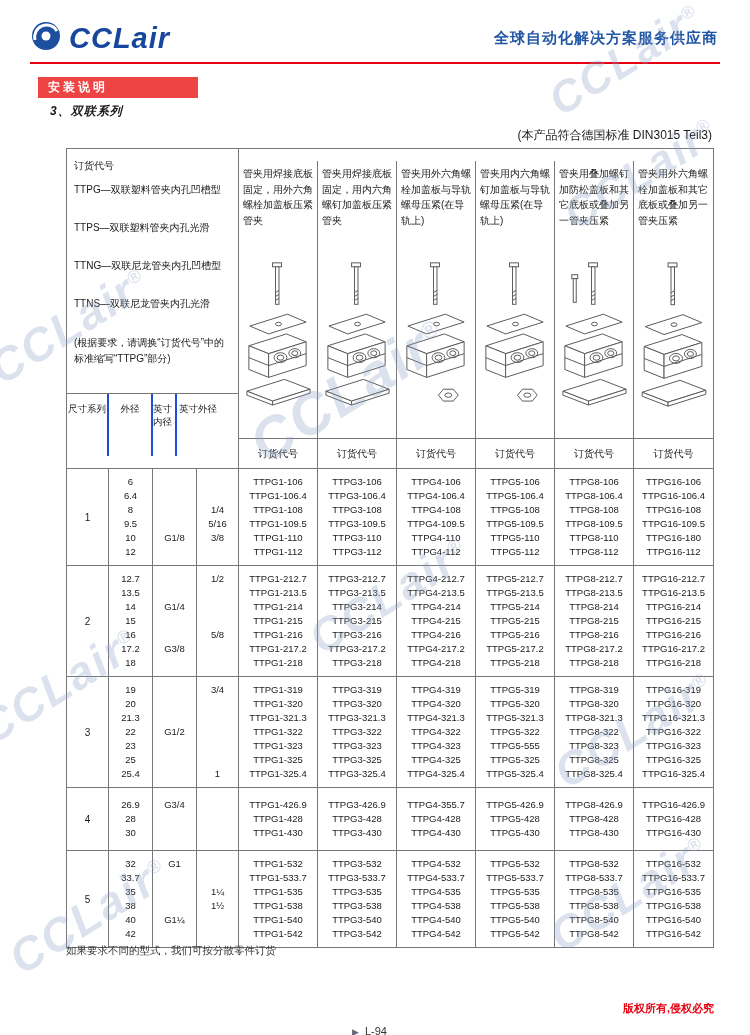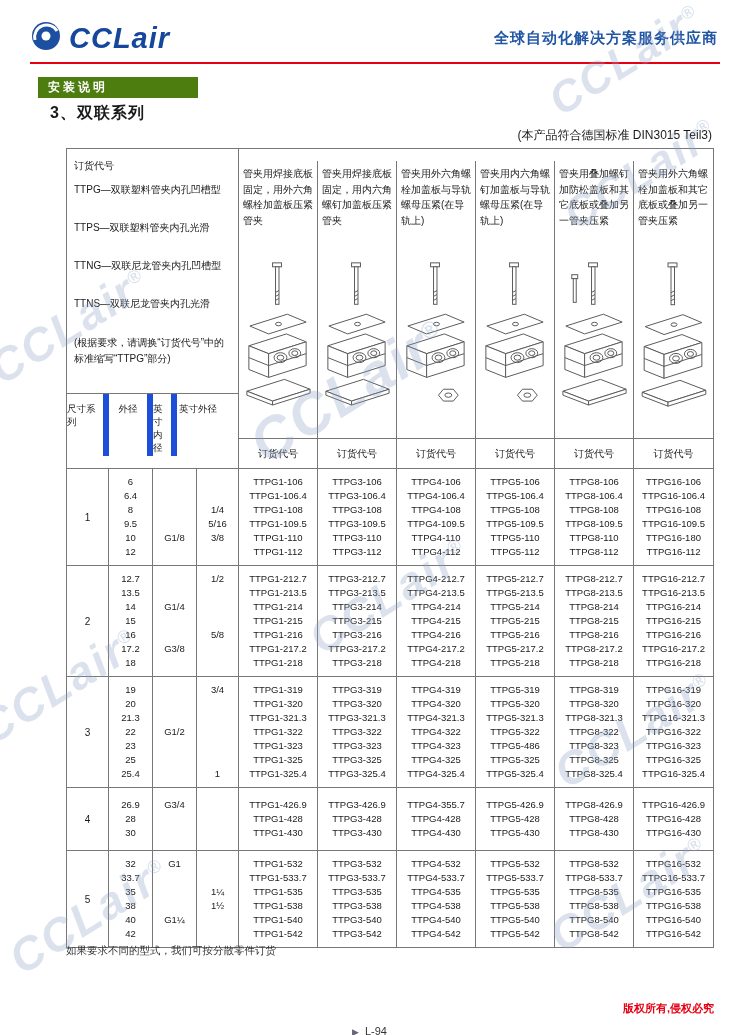--- a/index.html
+++ b/index.html
@@ -12,35 +12,35 @@
 
   
   .header { position:absolute; left:30px; top:16px; right:32px; height:44px;
             display:flex; justify-content:space-between; align-items:center; }
   .logo { display:flex; align-items:center; gap:7px; }
   .logo-text { font-size:29px; font-weight:bold; font-style:italic; color:#16479c; letter-spacing:1px; }
   .tagline { font-size:15px; font-weight:bold; color:#2156a5; letter-spacing:1px; }
   .red-rule { position:absolute; left:30px; right:30px; top:62px; height:2px; background:#e60012; }
 
   .banner { position:absolute; left:38px; top:77px; width:160px; height:21px;
-            background:#4d7c0f; color:#fff; font-size:12px; font-weight:bold;
+            background:#ef4444; color:#fff; font-size:12px; font-weight:bold;
             line-height:21px; padding-left:10px; letter-spacing:3px; }
-  .title { position:absolute; left:50px; top:103px; font-size:16px; font-weight:bold; letter-spacing:1px; }
+  .title { position:absolute; left:50px; top:103px; font-size:12px; font-weight:bold; letter-spacing:1px;font-style:italic; }
   .std-note { position:absolute; right:38px; top:127px; font-size:12px; }
 
   
   .tbl { position:absolute; left:66px; top:148px; width:648px; border:1px solid #777; background:transparent; }
   .tbl-top { display:flex; border-bottom:1px solid #777; }
   .info-wrap { width:172px; border-right:1px solid #777; display:flex; flex-direction:column; }
   .info-cell { height:245px; border-bottom:1px solid #777; padding:10px 6px 6px 7px; font-size:10px; }
   .info-title { margin-bottom:10px; }
   .model-line { margin-bottom:24px; }
   .info-note { margin-top:2px; line-height:1.6; }
   .left-heads { height:62px; display:flex; }
-  .left-heads .hcell { border-right:6px solid #1d4ed8; font-size:9.5px; display:flex;
+  .left-heads .hcell { border-right:2px solid #1d4ed8; font-size:9.5px; display:flex;
                        justify-content:center; padding-top:9px; }
   .left-heads .hcell:last-child { border-right:none; }
 
   .spec-cols { flex:1; display:flex;margin-top:12px; }
   .spec-col { width:79px; border-right:1px solid #777; display:flex; flex-direction:column; }
   .spec-col:last-child { border-right:none; }
   .spec-desc { height:90px; padding:5px 3px 0 4px; font-size:10px; line-height:1.55; }
   .spec-illus { height:187px; overflow:hidden; }
   .spec-codehead { height:30px; border-top:1px solid #777; display:flex; align-items:center;
                    justify-content:center; font-size:10px; }
@@ -475,21 +475,21 @@
             <div class="ln">TTPG4-322</div>
             <div class="ln">TTPG4-323</div>
             <div class="ln">TTPG4-325</div>
             <div class="ln">TTPG4-325.4</div>
           </div>
           <div class="cell c-code">
             <div class="ln">TTPG5-319</div>
             <div class="ln">TTPG5-320</div>
             <div class="ln">TTPG5-321.3</div>
             <div class="ln">TTPG5-322</div>
-            <div class="ln">TTPG5-486</div>
+            <div class="ln">TTPG5-555</div>
             <div class="ln">TTPG5-325</div>
             <div class="ln">TTPG5-325.4</div>
           </div>
           <div class="cell c-code">
             <div class="ln">TTPG8-319</div>
             <div class="ln">TTPG8-320</div>
             <div class="ln">TTPG8-321.3</div>
             <div class="ln">TTPG8-322</div>
             <div class="ln">TTPG8-323</div>
             <div class="ln">TTPG8-325</div>

